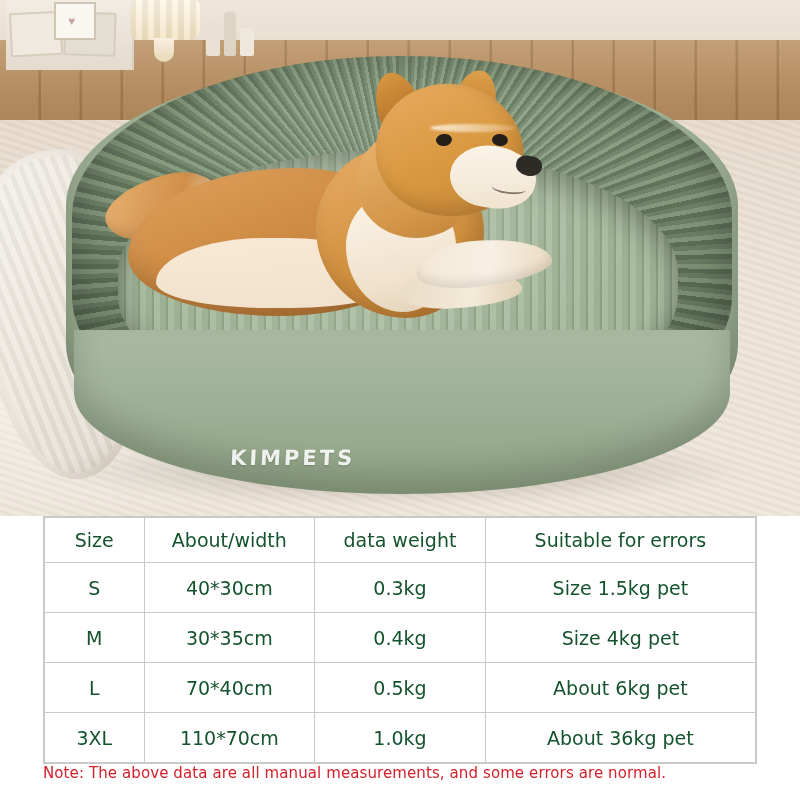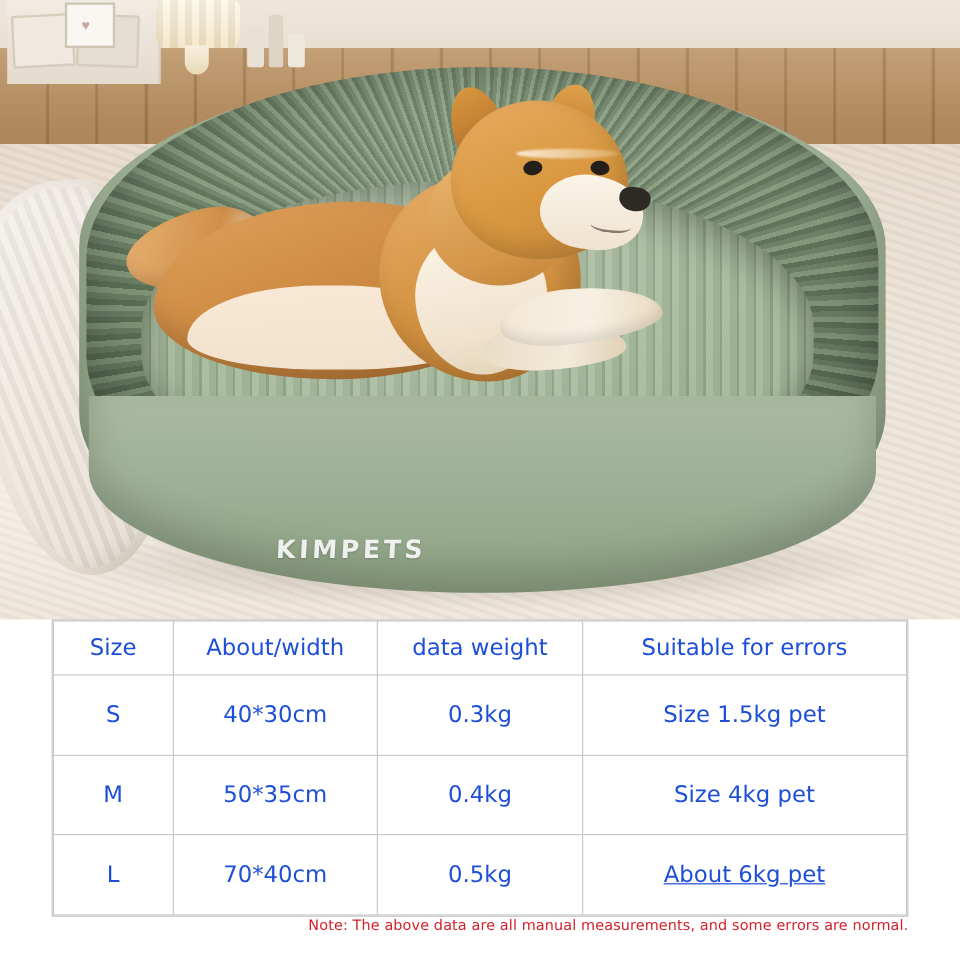--- a/index.html
+++ b/index.html
@@ -367,46 +367,46 @@
     width: 714px; height: 248px;
     background: #ffffff;
     border: 1px solid #c9c9c9;
     box-sizing: border-box;
   }
   table.spec {
     width: 100%;
     height: 100%;
     border-collapse: collapse;
     font-family: "DejaVu Sans", sans-serif;
-    color: #1d4ed8;
+    color: #14532d;
     padding-left: 48px;
   }
   table.spec th, table.spec td {
     border: 1px solid #c9c9c9;
     text-align: center;
     vertical-align: middle;
     font-weight: 400;
     font-size: 19px;
     padding: 2px 4px;
   }
   table.spec thead th { font-size: 19px; height: 40px; }
   table.spec tbody td { height: 41px; }
   table.spec col.c1 { width: 14%; }
   table.spec col.c2 { width: 24%; }
   table.spec col.c3 { width: 24%; }
   table.spec col.c4 { width: 38%; }
-  td.em { font-size: 20px; text-decoration: underline; }
+  td.em { font-size: 20px; }
 
   .note {
     position: absolute;
     left: 43px; top: 764px;
     width: 714px;
-    text-align: right;
+    text-align: left;
     font-family: "DejaVu Sans", sans-serif;
-    font-size: 12px;
+    font-size: 15px;
     color: #d5202a;
     letter-spacing: 0.1px;
   }
 </style>
 </head>
 <body>
 
 <div class="page">
 
   <div class="photo">
@@ -478,28 +478,34 @@
       </thead>
       <tbody>
         <tr>
           <td>S</td>
           <td>40*30cm</td>
           <td>0.3kg</td>
           <td>Size 1.5kg pet</td>
         </tr>
         <tr>
           <td>M</td>
-          <td>50*35cm</td>
+          <td>30*35cm</td>
           <td>0.4kg</td>
           <td>Size 4kg pet</td>
         </tr>
         <tr>
           <td>L</td>
           <td>70*40cm</td>
           <td>0.5kg</td>
           <td class="em">About 6kg pet</td>
         </tr>
+        <tr>
+          <td>3XL</td>
+          <td>110*70cm</td>
+          <td>1.0kg</td>
+          <td>About 36kg pet</td>
+        </tr>
       </tbody>
     </table>
   </div>
 
   <div class="note">Note: The above data are all manual measurements, and some errors are normal.</div>
 </div>
 
 </body></html>

